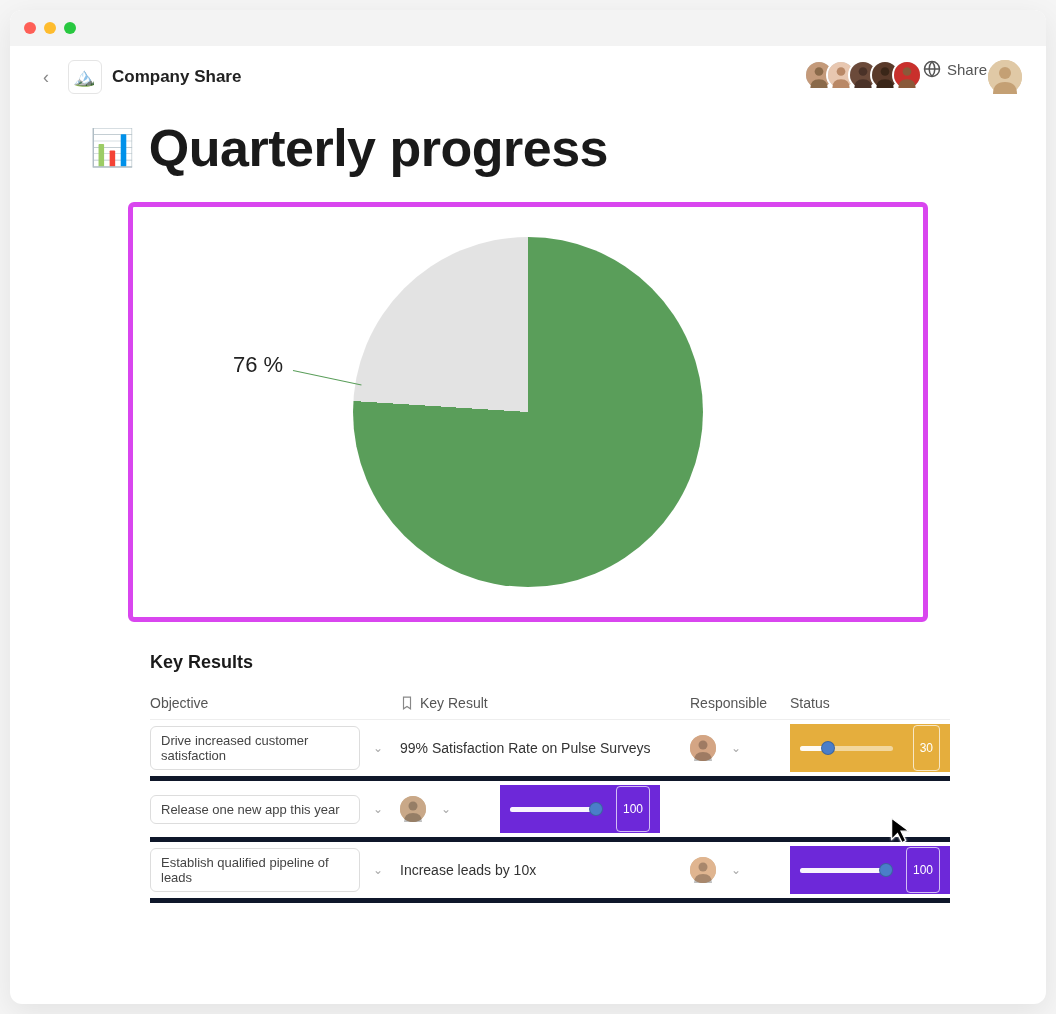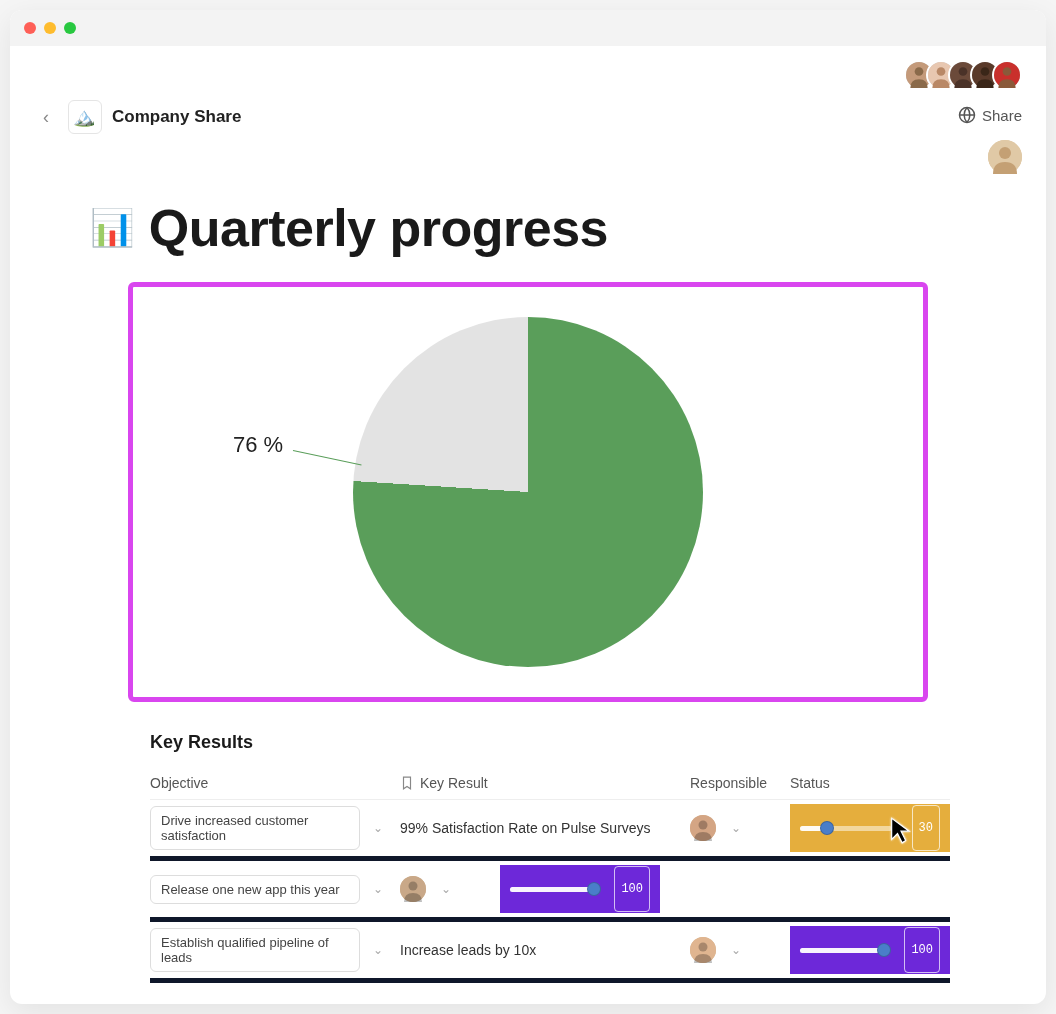--- a/index.html
+++ b/index.html
@@ -9,21 +9,21 @@
 .dot { width: 12px; height: 12px; border-radius: 50%; }
 .dot.red { background: #fe5f57; }
 .dot.yellow { background: #febc2e; }
 .dot.green { background: #28c840; }
 
 .topbar { display: flex; align-items: center; padding: 14px 24px; gap: 12px; justify-content: space-between; }
 .topbar-left { display: flex; align-items: center; gap: 10px; }
 .back-btn { width: 24px; height: 24px; display: flex; align-items: center; justify-content: center; color: #888; cursor: pointer; font-size: 18px; }
 .app-icon-box { width: 34px; height: 34px; border: 1px solid #e5e5e5; border-radius: 6px; display: flex; align-items: center; justify-content: center; font-size: 18px; }
 .app-title { font-size: 17px; font-weight: 600; color: #222; }
-.topbar-right { display: flex; align-items: flex-end; gap: 16px; flex-direction: column; }
+.topbar-right { display: flex; align-items: flex-start; gap: 1px; }
 .avatar-stack { display: flex; }
 .avatar { width: 30px; height: 30px; border-radius: 50%; border: 2px solid #fff; margin-left: -8px; background: #ccc; display: flex; align-items: center; justify-content: center; }
 .avatar:first-child { margin-left: 0; }
 .share-btn { display: flex; align-items: center; gap: 6px; color: #555; font-size: 15px; font-weight: 500; cursor: pointer; }
 .owner-avatar { width: 34px; height: 34px; border-radius: 50%; background: #e0c9a6; }
 
 .content { padding: 10px 80px 30px 80px; }
 .page-title-row { display: flex; align-items: center; gap: 14px; margin-bottom: 24px; }
 .chart-emoji { font-size: 36px; }
 .page-title { font-size: 52px; font-weight: 700; color: #1a1a1a; letter-spacing: -0.5px; }
@@ -49,21 +49,21 @@
 .kr-text { font-size: 14px; color: #333; }
 .resp-cell { display: flex; align-items: center; gap: 8px; }
 .resp-av { width: 26px; height: 26px; border-radius: 50%; background: #d4b896; }
 
 .status-cell { height: 48px; display: flex; align-items: center; padding: 0 10px; position: relative; }
 .status-yellow { background: #e5ae3d; }
 .status-green { background: #6d28d9; }
 .slider-track { flex: 1; height: 5px; background: rgba(255,255,255,0.5); border-radius: 3px; position: relative; }
 .slider-fill { height: 100%; background: rgba(255,255,255,0.9); border-radius: 3px; }
 .slider-thumb { position: absolute; top: -5px; width: 14px; height: 14px; border-radius: 50%; background: #4a7ec9; border: 1px solid rgba(0,0,0,0.2); transform: translateX(-50%); }
-.status-badge { border: 1.5px solid rgba(255,255,255,0.7); color: #fff; font-size: 12px; padding: 15px 6px; border-radius: 4px; margin-left: 20px; font-family: Liberation Mono, monospace; }
+.status-badge { border: 1.5px solid rgba(255,255,255,0.7); color: #fff; font-size: 12px; padding: 15px 6px; border-radius: 4px; margin-left: 20px; }
 
 .cursor-overlay { position: absolute; width: 28px; height: 28px; pointer-events: none; }
 .cursor-overlay svg { filter: drop-shadow(0 0 1px #fff); }
 
 .bookmark-icon { width: 14px; height: 14px; }
 
 .av-svg { width: 100%; height: 100%; }
 </style>
 </head>
 <body>

